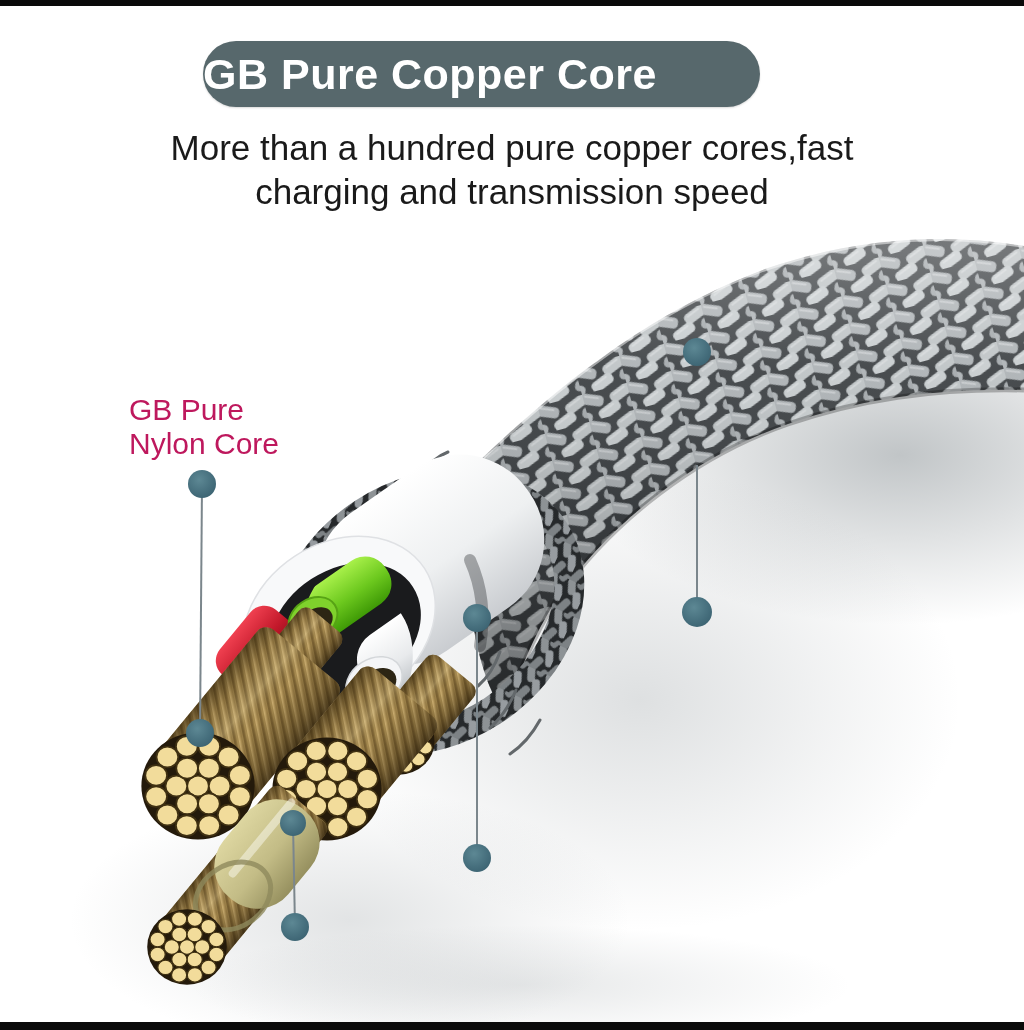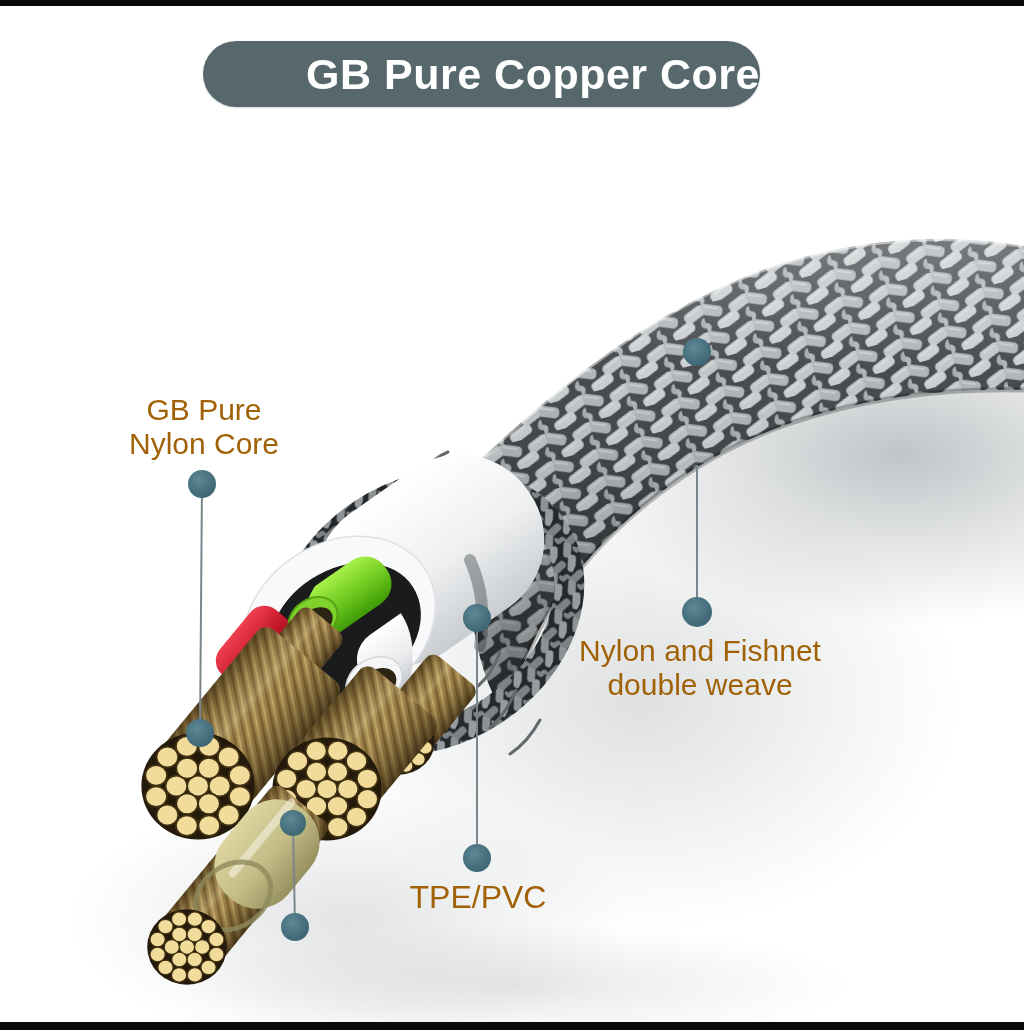--- a/index.html
+++ b/index.html
@@ -16,32 +16,32 @@
     position:relative;width:1024px;height:1030px;margin:0 auto;
     background:var(--page-bg);overflow:hidden;
     font-family:"Liberation Sans", sans-serif;
   }
   .frame-bar{position:absolute;left:0;width:1024px;background:var(--frame-bar);}
   .frame-bar.top{top:0;height:6px;}
   .frame-bar.bottom{top:1022px;height:8px;}
   .banner{
     position:absolute;left:203px;top:41px;width:557px;height:66px;
     background:var(--banner-bg);border-radius:34px;
-    display:flex;align-items:center;justify-content:flex-end;
+    display:flex;align-items:center;justify-content:flex-start;
     color:var(--banner-text);font-size:43px;font-weight:bold;letter-spacing:.5px;
     box-shadow:0 1px 2px rgba(0,0,0,.15);
   }
   .subtitle{
     position:absolute;left:0;top:126px;width:1024px;text-align:center;
     color:var(--text-dark);font-size:35px;line-height:44px;font-weight:400;
   }
   .photo{position:absolute;left:0;top:0;width:1024px;height:1030px;}
   .callout-label{
     position:absolute;transform:translate(-50%,-50%);
-    color:#a16207;text-align:center;white-space:nowrap;
+    color:#be185d;white-space:nowrap;
   }
   .callout-label.two-line{font-size:30px;line-height:34px;}
   #label-copper-core{left:204px;top:427px;}
   #label-nylon{left:700px;top:668px;}
   #label-tpe{left:478px;top:897px;font-size:32px;}
   #label-ground{left:331px;top:965px;font-size:34px;}
   .dot{fill:url(#dotGrad);}
   .callout-line{stroke:var(--callout-line);stroke-width:2;}
 </style>
 </head>
@@ -262,26 +262,25 @@
       <circle class="dot" cx="477" cy="858" r="14"></circle>
       <circle class="dot" cx="293" cy="823" r="13"></circle>
       <circle class="dot" cx="295" cy="927" r="14"></circle>
     </g>
   </svg>
 
   <div class="banner">
     <span>GB Pure Copper Core</span>
   </div>
 
+  <div class="subtitle">
+    <div>More than a hundred pure copper cores,fast</div>
+    <div>charging and transmission speed</div>
+  </div>
 
   <div class="callout-label two-line" id="label-copper-core">
     <div>GB Pure</div>
     <div>Nylon Core</div>
   </div>
-  <div class="callout-label two-line" id="label-nylon">
-    <div>Nylon and Fishnet</div>
-    <div>double weave</div>
-  </div>
-  <div class="callout-label" id="label-tpe">TPE/PVC</div>
 
   <div class="frame-bar top"></div>
   <div class="frame-bar bottom"></div>
 </div>
 
 </body></html>

